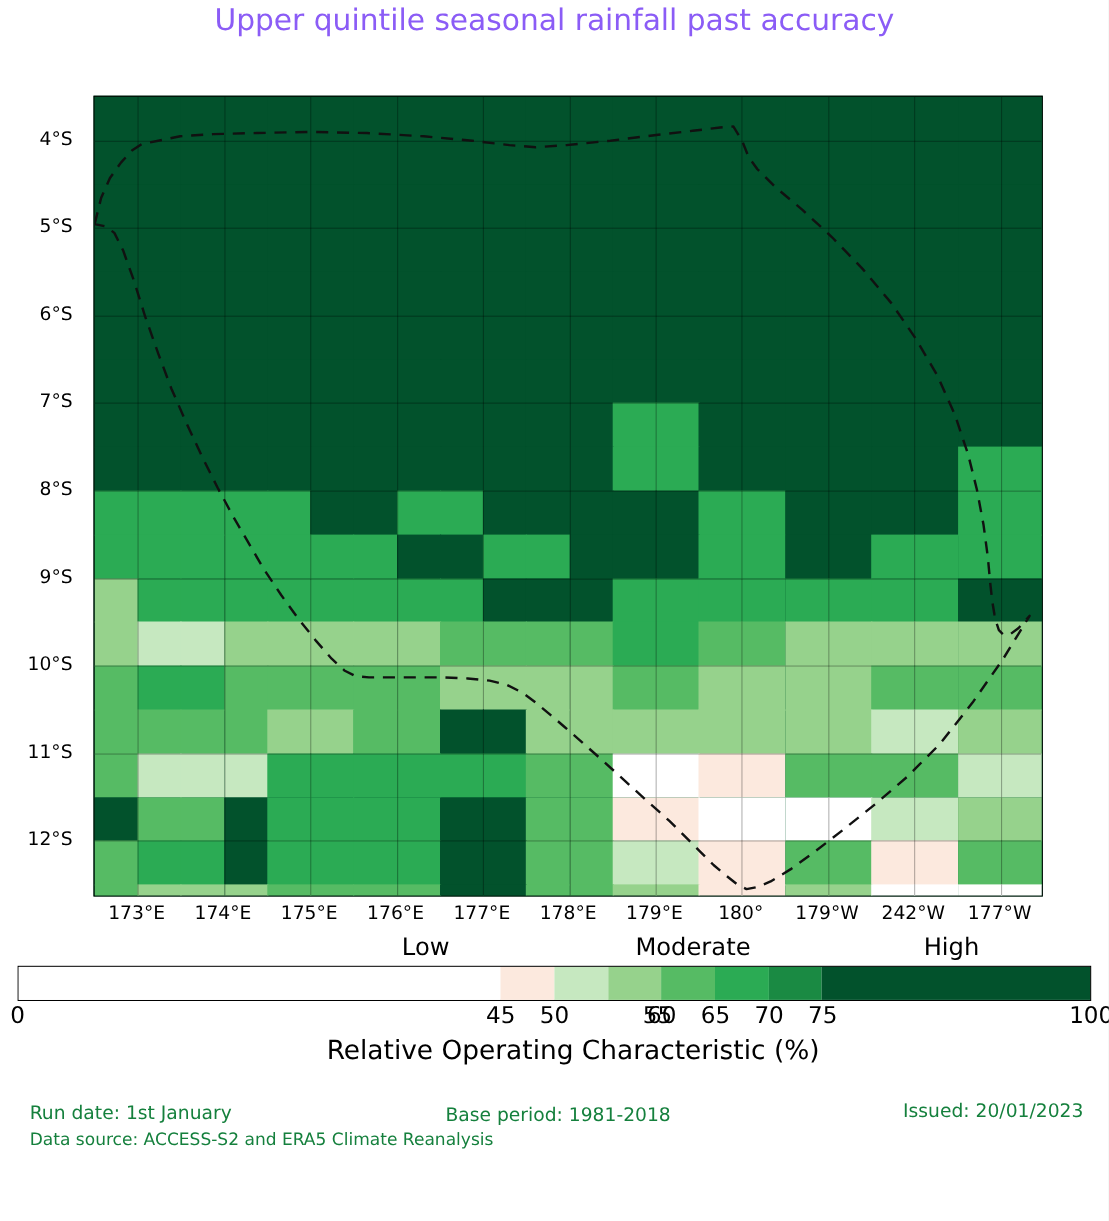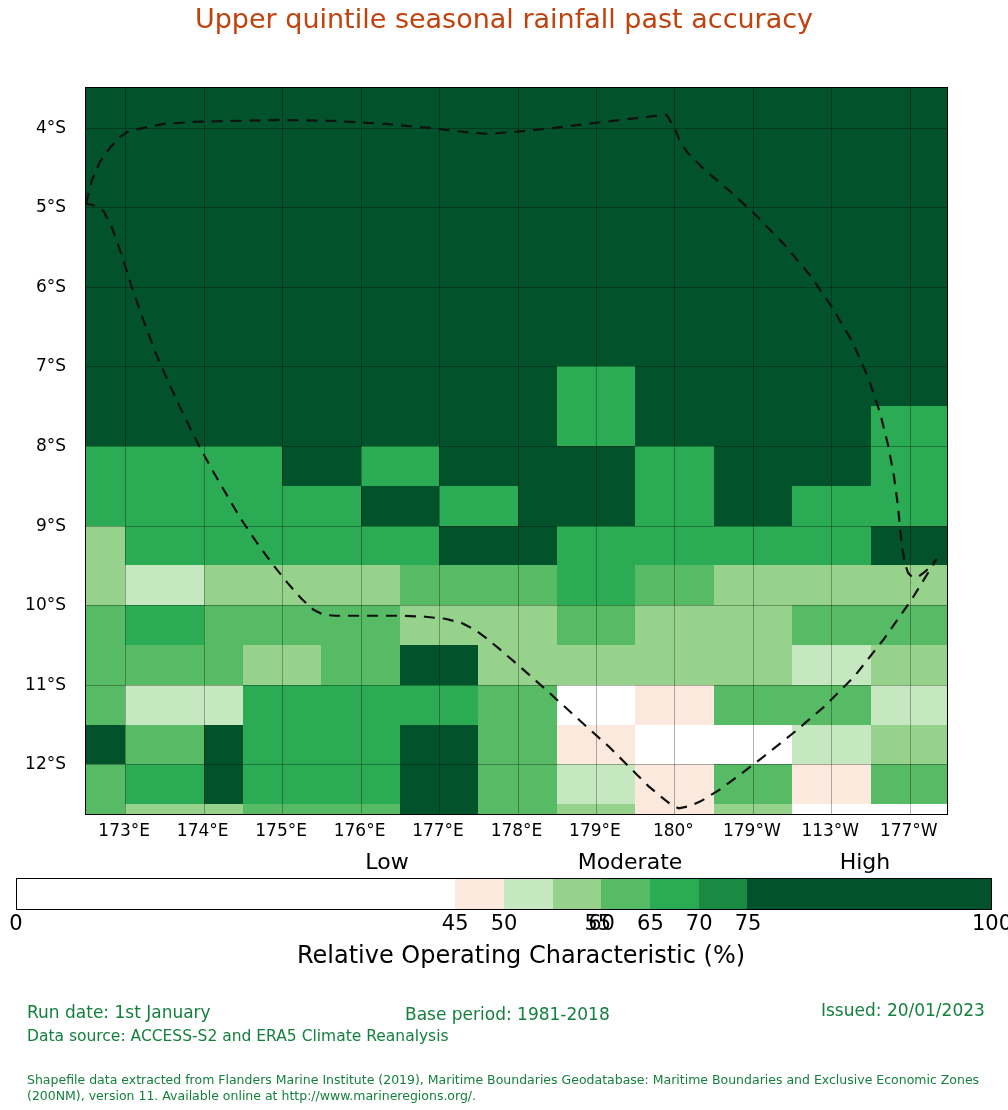--- a/index.html
+++ b/index.html
@@ -10,21 +10,21 @@
     font-family: "DejaVu Sans", "Liberation Sans", sans-serif;
     color: #000000;
     overflow: hidden;
   }
   #page { position: relative; width: 1008px; height: 1110px; }
 
   
   #title {
     position: absolute; left: 0; top: 2px; width: 1008px;
     text-align: center; font-size: 27px; line-height: 34px;
-    font-weight: 400; color: #c2410c;
+    font-weight: 400; color: #8b5cf6;
   }
   #title .tline { display: block; white-space: pre; }
 
   
   #plot {
     position: absolute; left: 85px; top: 87px;
     width: 863px; height: 728px;
     border: 1px solid #000; overflow: hidden; background: #00592c;
   }
   #cells { position: absolute; inset: 0; }
@@ -543,21 +543,21 @@
   <div id="xticks">
       <div class="xtick" style="left: 69.2273px;">173°E</div>
       <div class="xtick" style="left: 147.682px;">174°E</div>
       <div class="xtick" style="left: 226.136px;">175°E</div>
       <div class="xtick" style="left: 304.591px;">176°E</div>
       <div class="xtick" style="left: 383.045px;">177°E</div>
       <div class="xtick" style="left: 461.5px;">178°E</div>
       <div class="xtick" style="left: 539.955px;">179°E</div>
       <div class="xtick" style="left: 618.409px;">180°</div>
       <div class="xtick" style="left: 696.864px;">179°W</div>
-      <div class="xtick" style="left: 775.318px;">113°W</div>
+      <div class="xtick" style="left: 775.318px;">242°W</div>
       <div class="xtick" style="left: 853.773px;">177°W</div>
     </div>
 
   <div id="cbar-cats">
       <div class="cb-cat" style="left: 287px;">Low</div>
       <div class="cb-cat" style="left: 530px;">Moderate</div>
       <div class="cb-cat" style="left: 765px;">High</div>
     </div>
   <div id="cbar-wrap">
     <div id="cbar">
@@ -581,15 +581,14 @@
       <div class="cb-tick" style="left: 659.2px;">70</div>
       <div class="cb-tick" style="left: 708px;">75</div>
       <div class="cb-tick" style="left: 952px;">100</div>
     </div>
   <div id="cbar-axlabel">Relative Operating Characteristic (%)</div>
 
   <div class="foot" id="f-run">Run date: 1st January</div>
   <div class="foot" id="f-base">Base period: 1981-2018</div>
   <div class="foot" id="f-issued">Issued: 20/01/2023</div>
   <div class="foot" id="f-src">Data source: ACCESS-S2 and ERA5 Climate Reanalysis</div>
-  <div class="foot" id="f-shape">Shapefile data extracted from Flanders Marine Institute (2019), Maritime Boundaries Geodatabase: Maritime Boundaries and Exclusive Economic Zones (200NM), version 11. Available online at http://www.marineregions.org/.</div>
 
 </div>
 
 </body></html>

